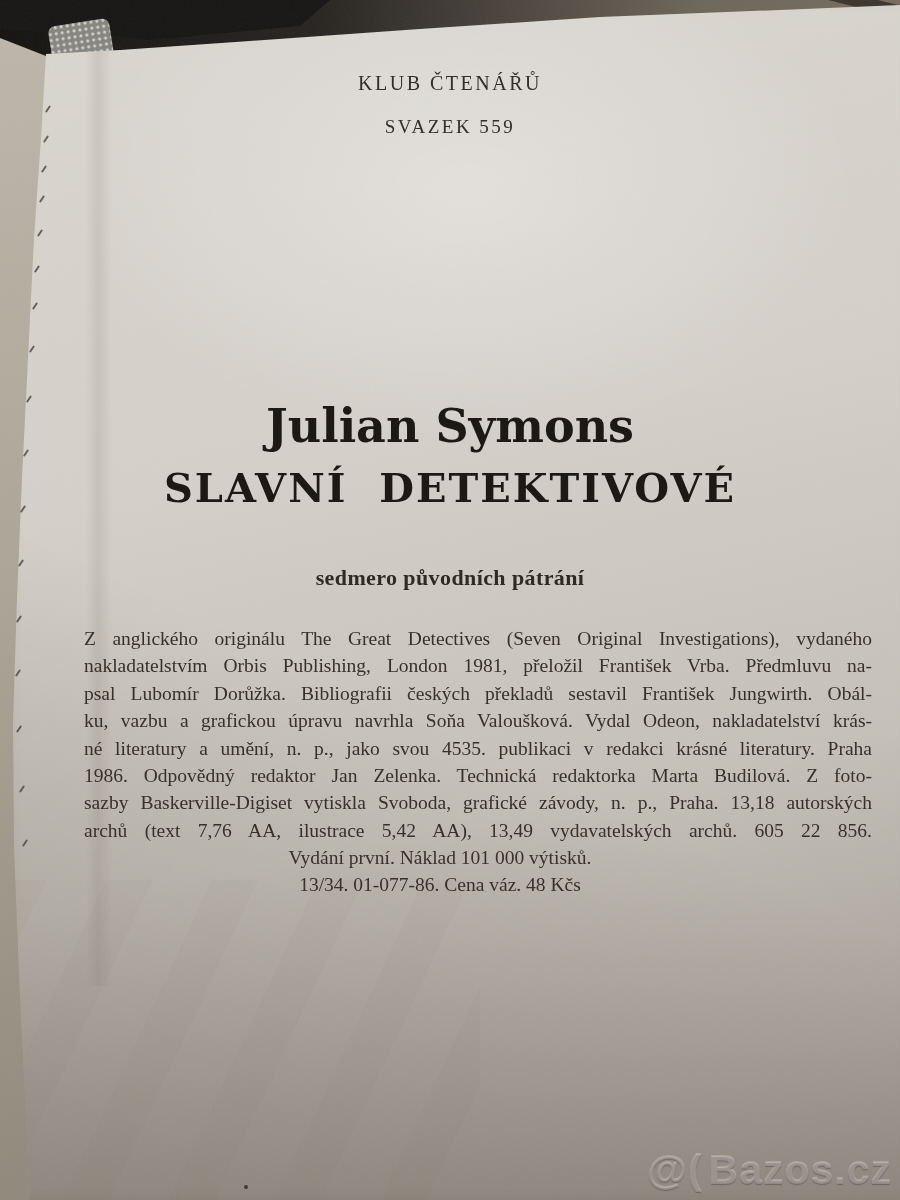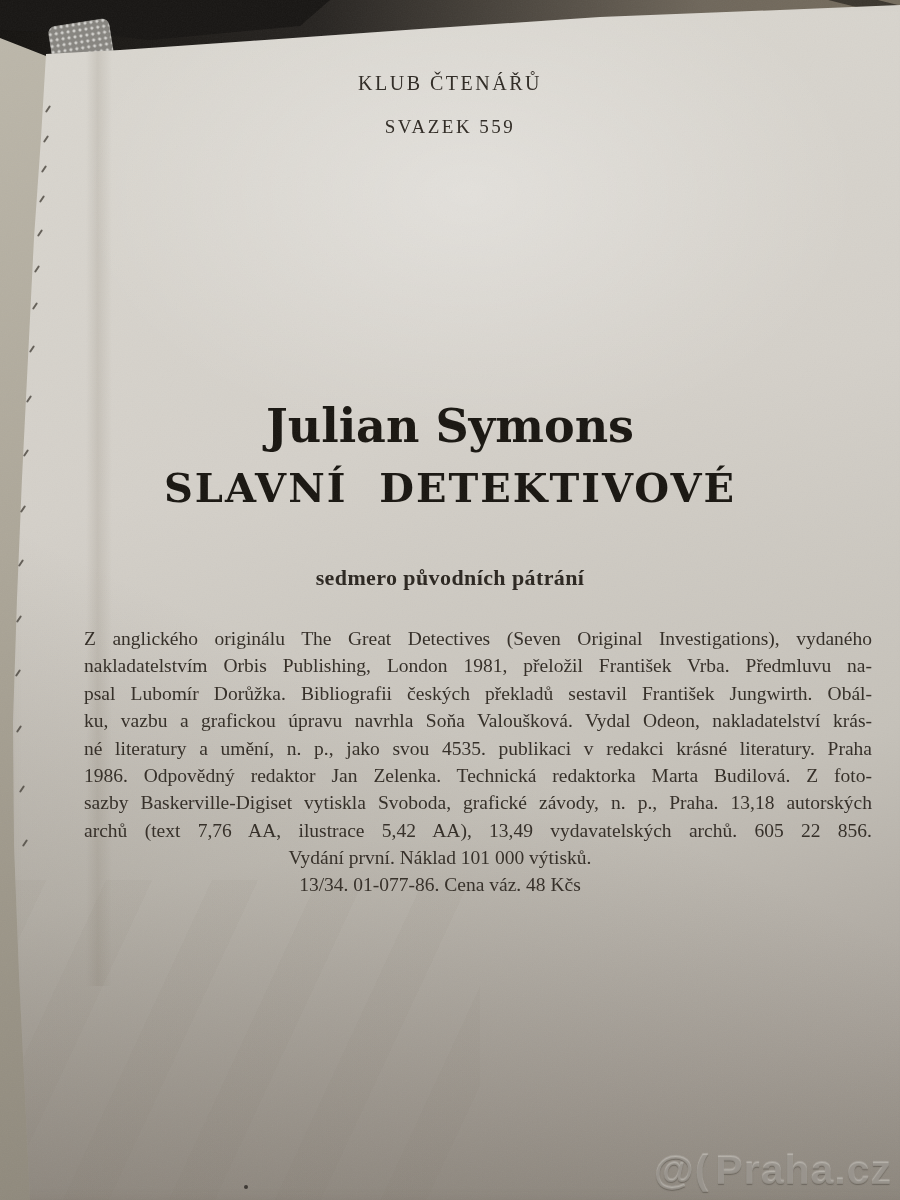--- a/index.html
+++ b/index.html
@@ -163,16 +163,16 @@
       <feTurbulence type="fractalNoise" baseFrequency="0.8" numOctaves="2" stitchTiles="stitch"></feTurbulence>
       <feColorMatrix type="saturate" values="0"></feColorMatrix>
       <feComponentTransfer>
           <feFuncA type="linear" slope="0.06"></feFuncA>
         </feComponentTransfer>
     </filter>
     <rect width="900" height="1200" filter="url(#grainf)"></rect>
   </svg>
 
   <div class="watermark">
-    <span class="at">@(</span><span>Praha.cz</span>
+    <span class="at">@(</span><span>Bazos.cz</span>
   </div>
 
 </div>
 
 </body></html>

